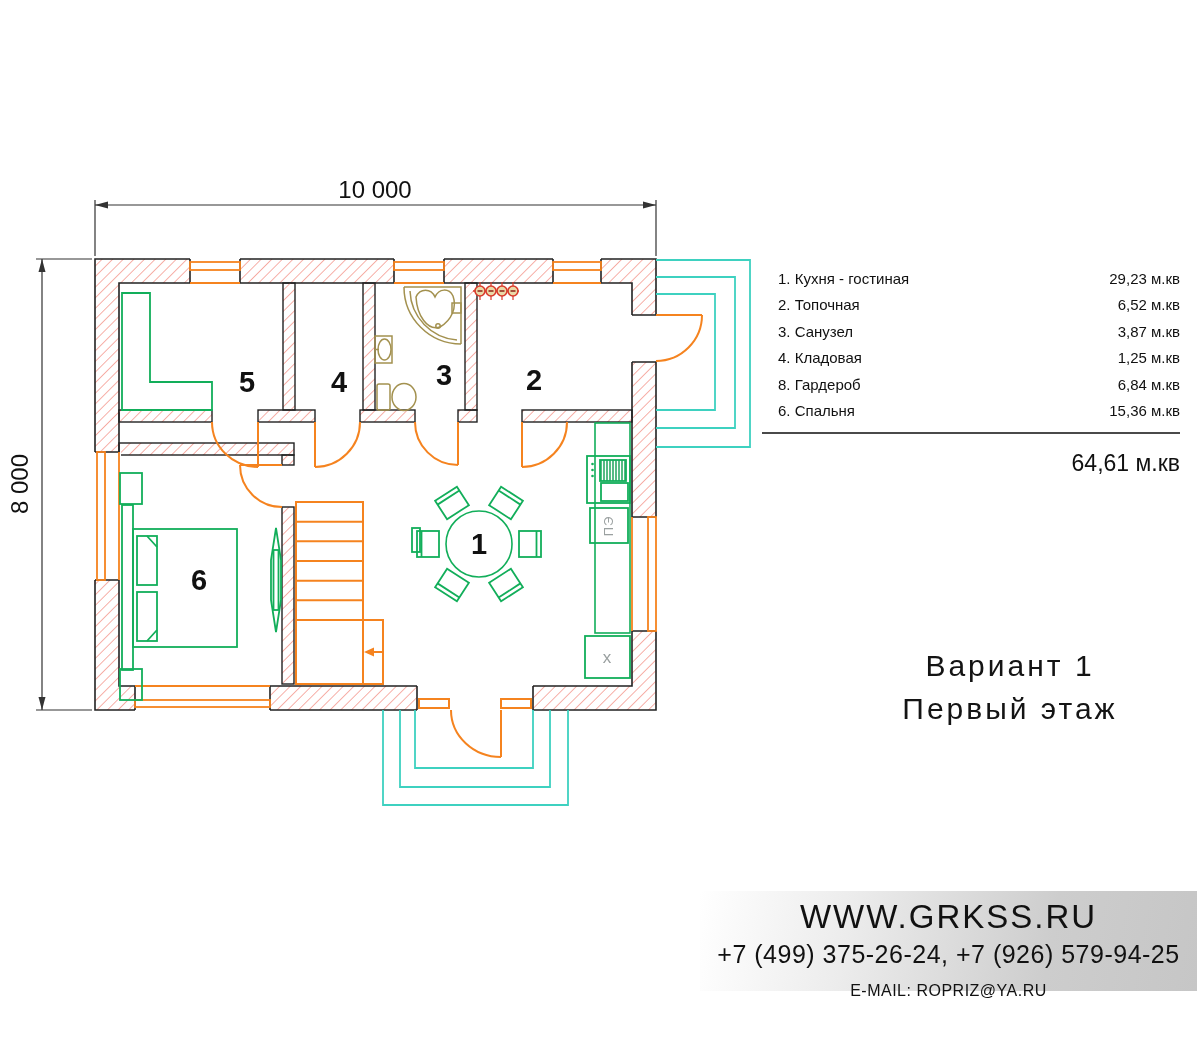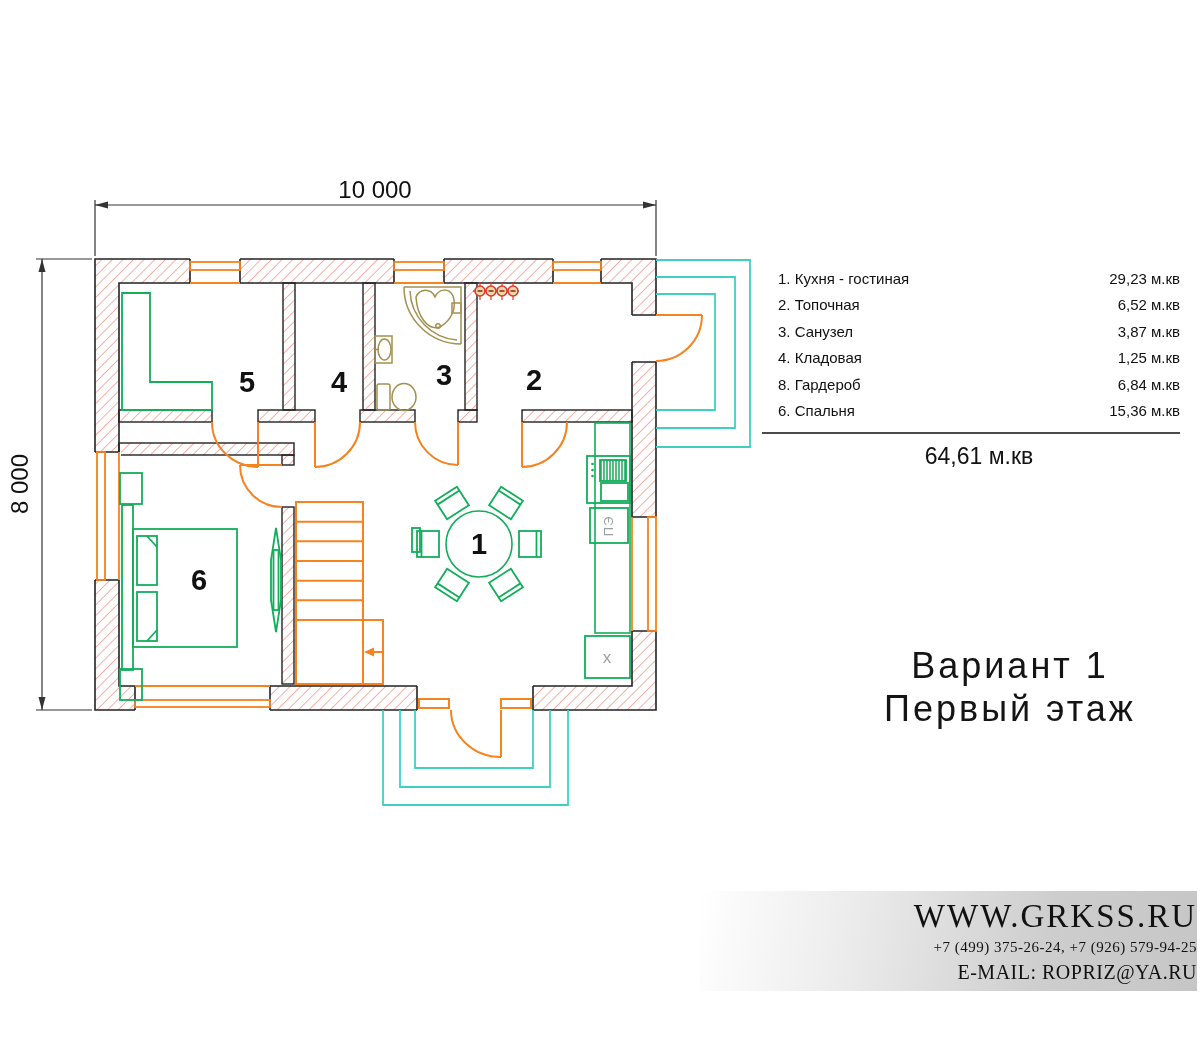--- a/index.html
+++ b/index.html
@@ -6,32 +6,32 @@
   body{width:1200px;height:1050px;position:relative;overflow:hidden;
        font-family:"Liberation Sans",sans-serif;color:#111;}
   .stage{position:absolute;inset:0;width:1200px;height:1050px;}
   svg.plan{position:absolute;left:0;top:0;width:1200px;height:1050px;}
 
   .legend{position:absolute;left:778px;top:266px;width:402px;}
   .legend-row{display:flex;justify-content:space-between;
               font-size:15px;line-height:26.4px;white-space:nowrap;}
   .legend-row .area{text-align:right;}
   .legend-divider{border:none;border-top:2px solid #4a4a4a;margin:8px 0 0 -16px;width:418px;}
-  .legend-total{font-size:23px;text-align:center;margin-top:9px;}
+  .legend-total{font-size:23px;text-align:right;margin-top:16px;}
 
   .title-block{position:absolute;left:820px;top:644px;width:380px;
-               text-align:center;font-size:36px;line-height:43px;
+               text-align:center;font-size:30px;line-height:43px;
                letter-spacing:3px;color:#141414;}
 
   .footer{position:absolute;left:700px;top:891px;width:497px;height:100px;
           background:linear-gradient(100deg,#ffffff 0%,#ececec 30%,#cdcdcd 70%,#c6c6c6 100%);
-          text-align:right;font-family:Liberation Serif, serif;}
+          text-align:center;}
   .footer .site{font-size:33px;letter-spacing:2px;margin-top:7px;}
-  .footer .phones{font-size:15px;letter-spacing:.5px;margin-top:4px;}
-  .footer .email{font-size:20px;letter-spacing:.5px;margin-top:5px;}
+  .footer .phones{font-size:25px;letter-spacing:.5px;margin-top:4px;}
+  .footer .email{font-size:16px;letter-spacing:.5px;margin-top:13px;}
 </style>
 </head>
 <body>
 
 <div class="stage">
 
   <svg class="plan" viewBox="0 0 1200 1050">
     <defs>
       <pattern id="hatchRed" patternUnits="userSpaceOnUse" width="7.5" height="7.5" patternTransform="rotate(45)">
         <line x1="0" y1="0" x2="0" y2="7.5" stroke="#f2857a" stroke-width="1.3"></line>

